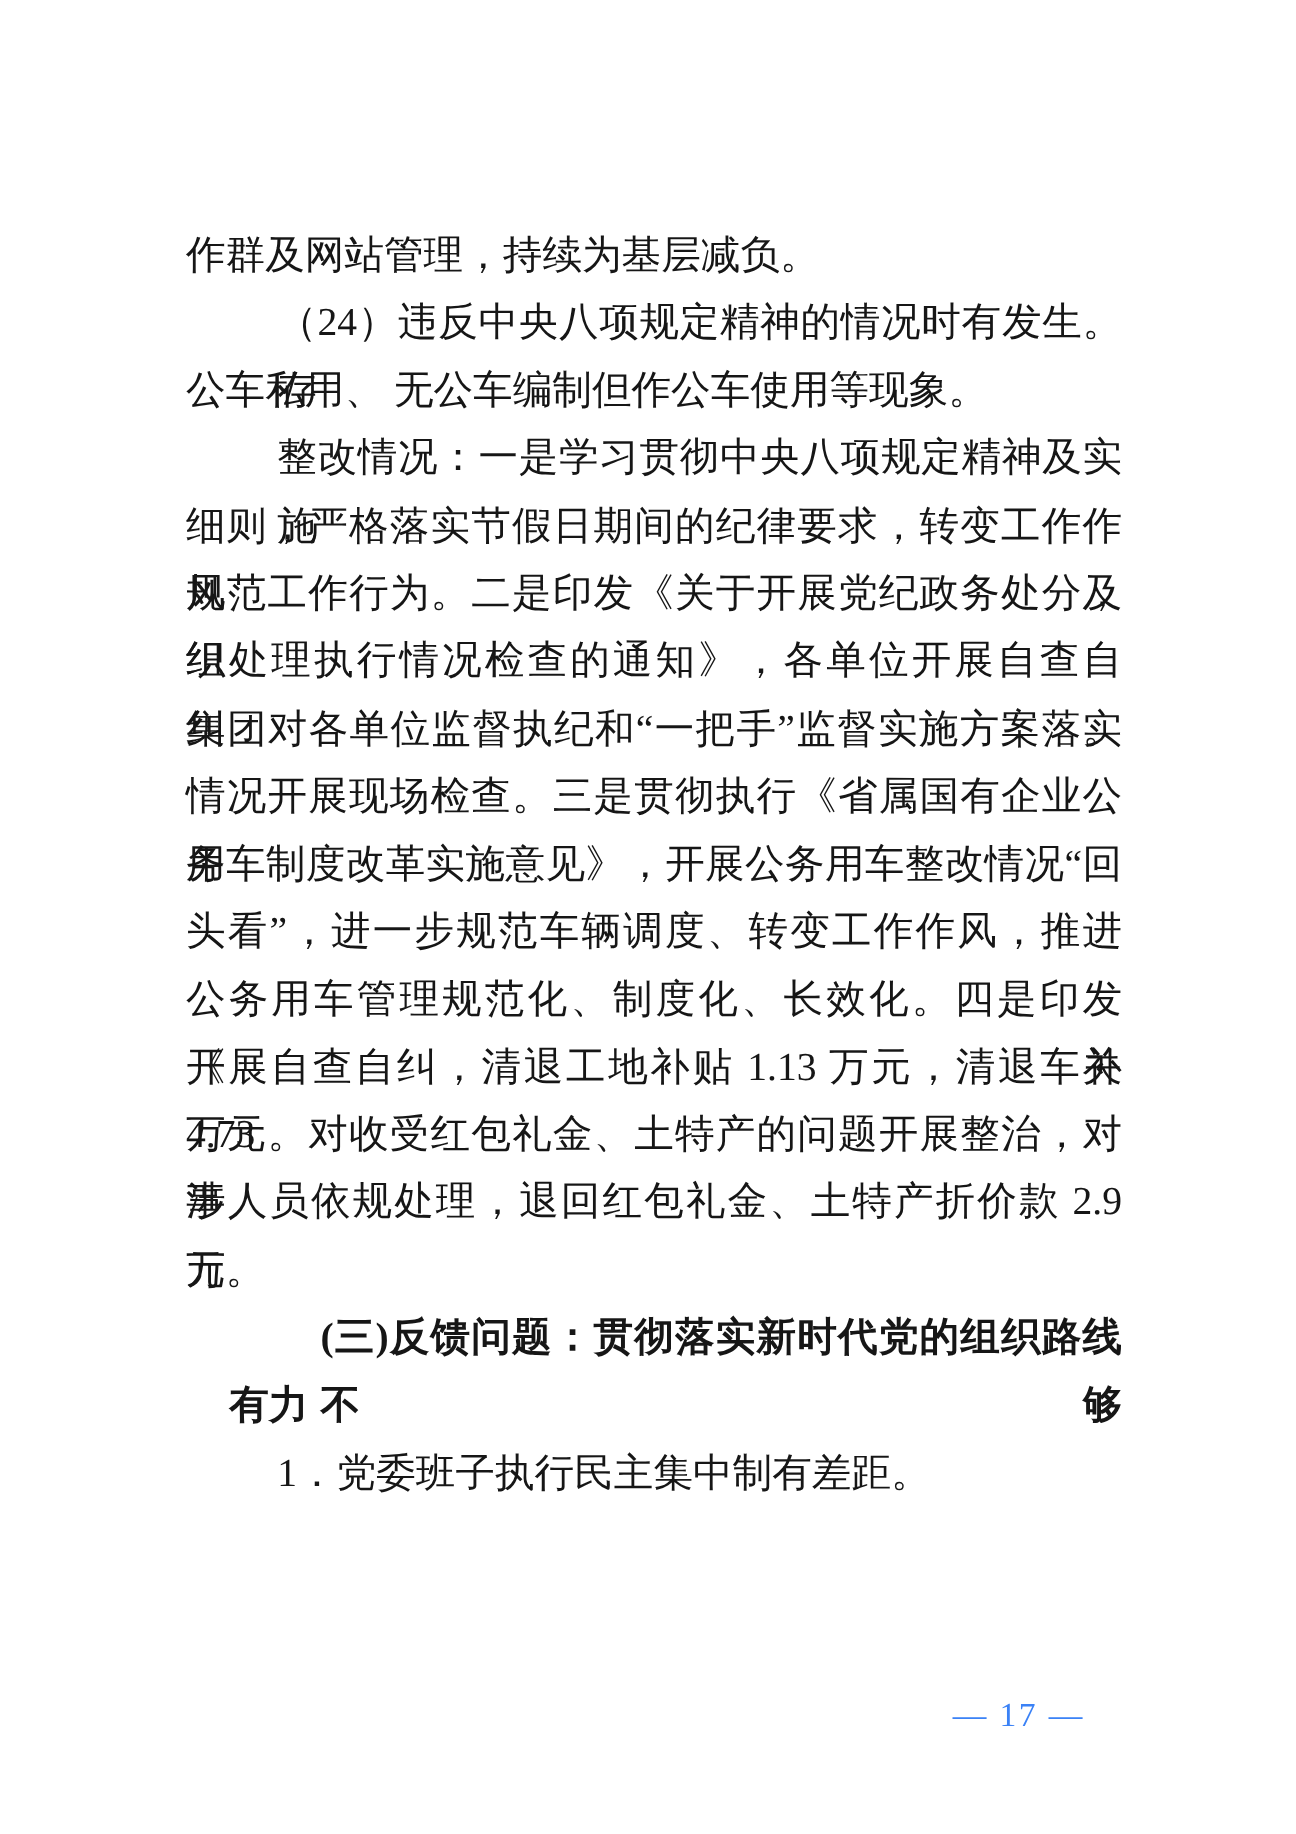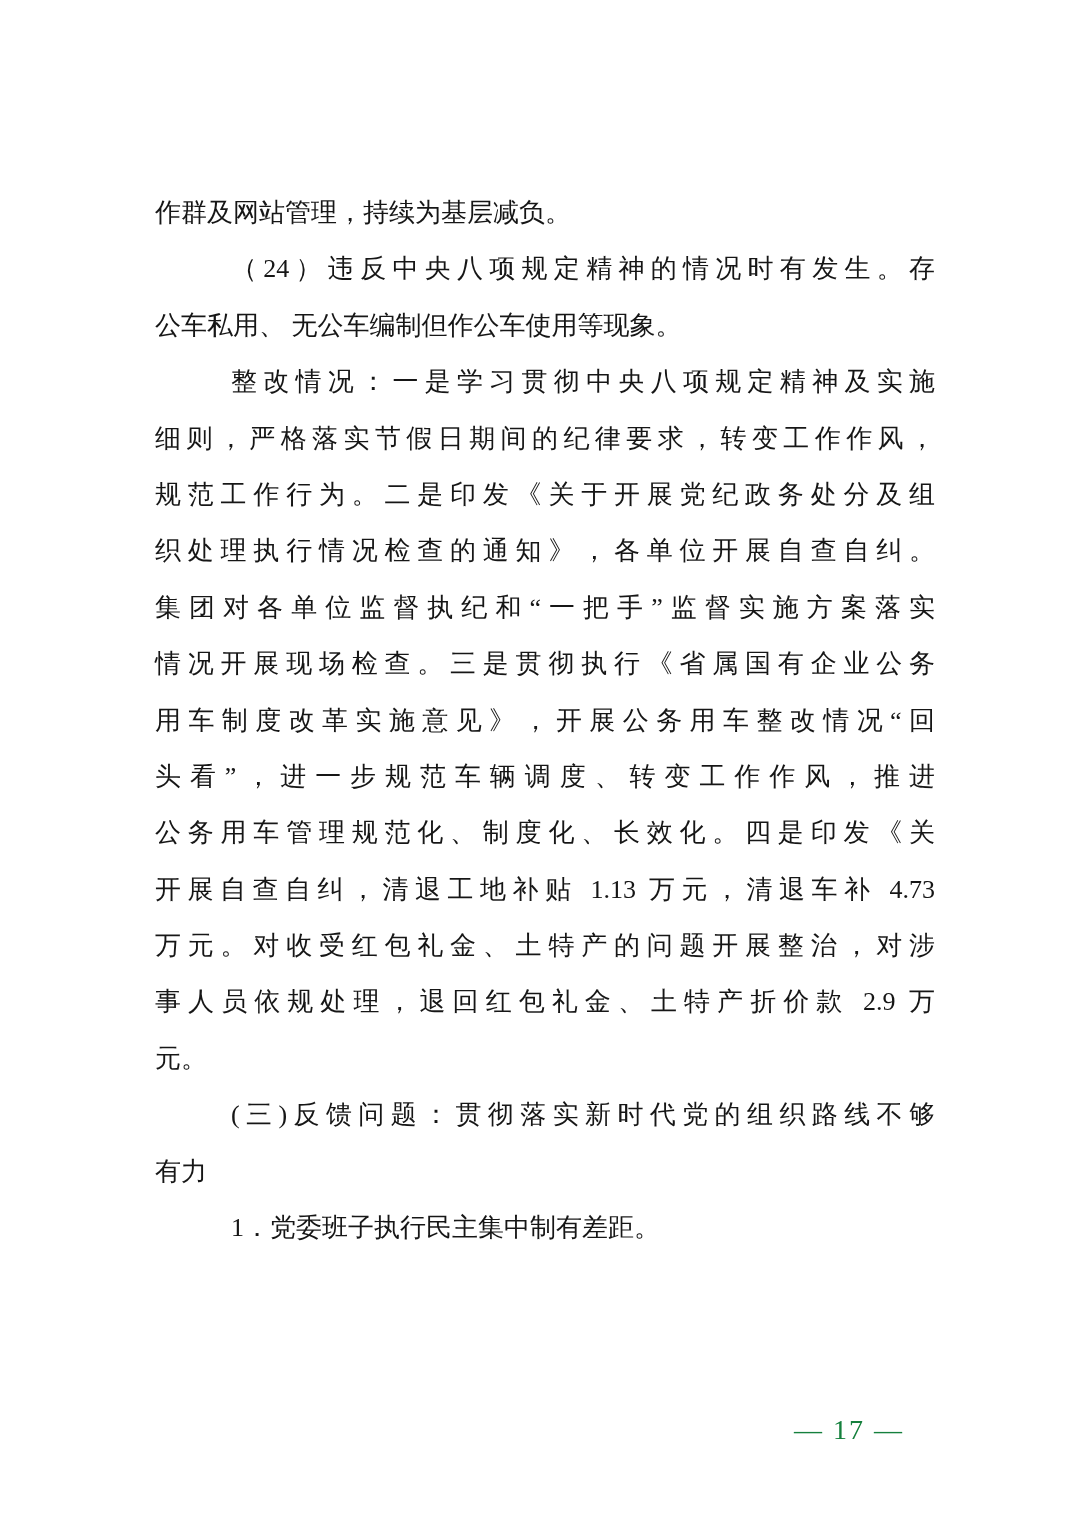--- a/index.html
+++ b/index.html
@@ -18,42 +18,43 @@
   }
   .content {
     position: absolute;
     left: 155px;
     top: 185px;
     width: 780px;
   }
   .line {
     height: 56.4px;
     line-height: 56.4px;
-    font-size: 26px;
+    font-size: 33px;
     white-space: normal;
     overflow: visible;
   }
   .line.justify {
     text-align: justify;
     text-align-last: justify;
   }
   .line.indent {
     padding-left: 76px;
   }
   .line.bold {
-    font-weight: 400;
+    font-weight: 700;
+    margin-left: 36px;
   }
   .page-number {
     position: absolute;
     top: 1414px;
     right: 176px;
     font-size: 28px;
     line-height: 32px;
     letter-spacing: 2px;
-    color: #15803d;
+    color: #3b82f6;
     font-family: "Liberation Serif", "DejaVu Serif", serif;
   }
 </style>
 </head>
 <body>
 
 <div class="page">
   <div class="content">
       <div class="line">作群及网站管理，持续为基层减负。</div>
       <div class="line indent justify">（24）违反中央八项规定精神的情况时有发生。存</div>

